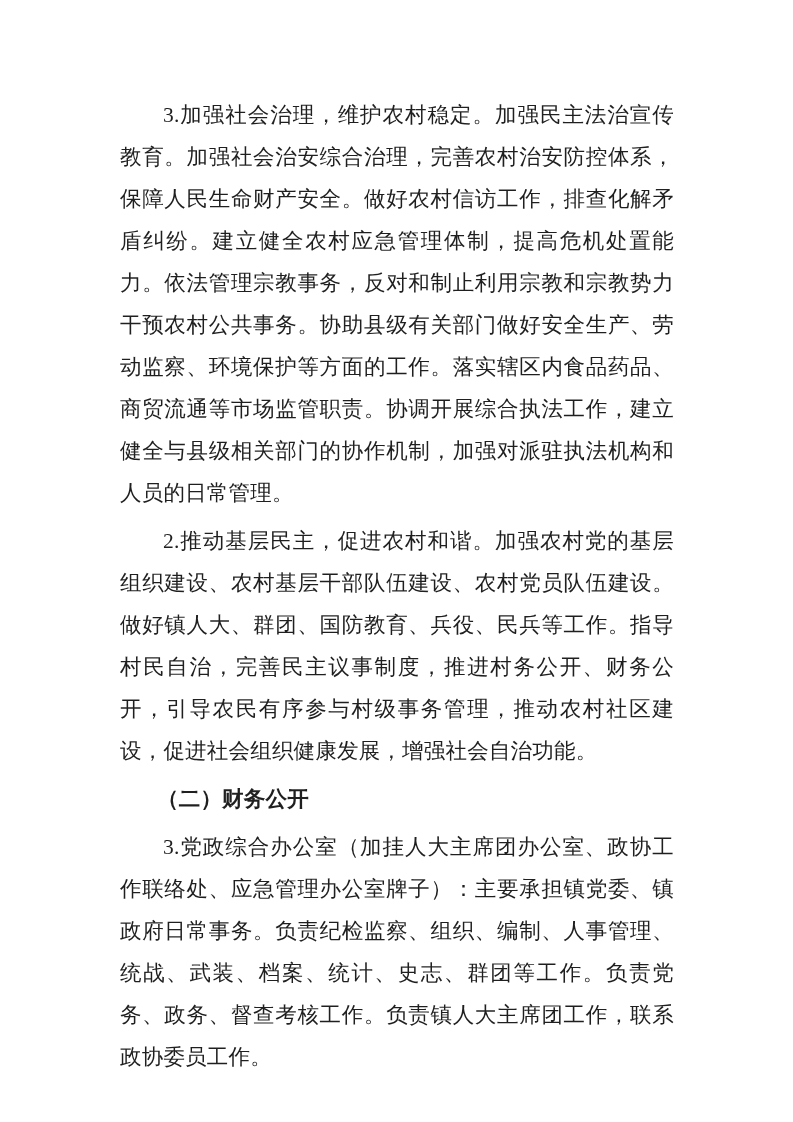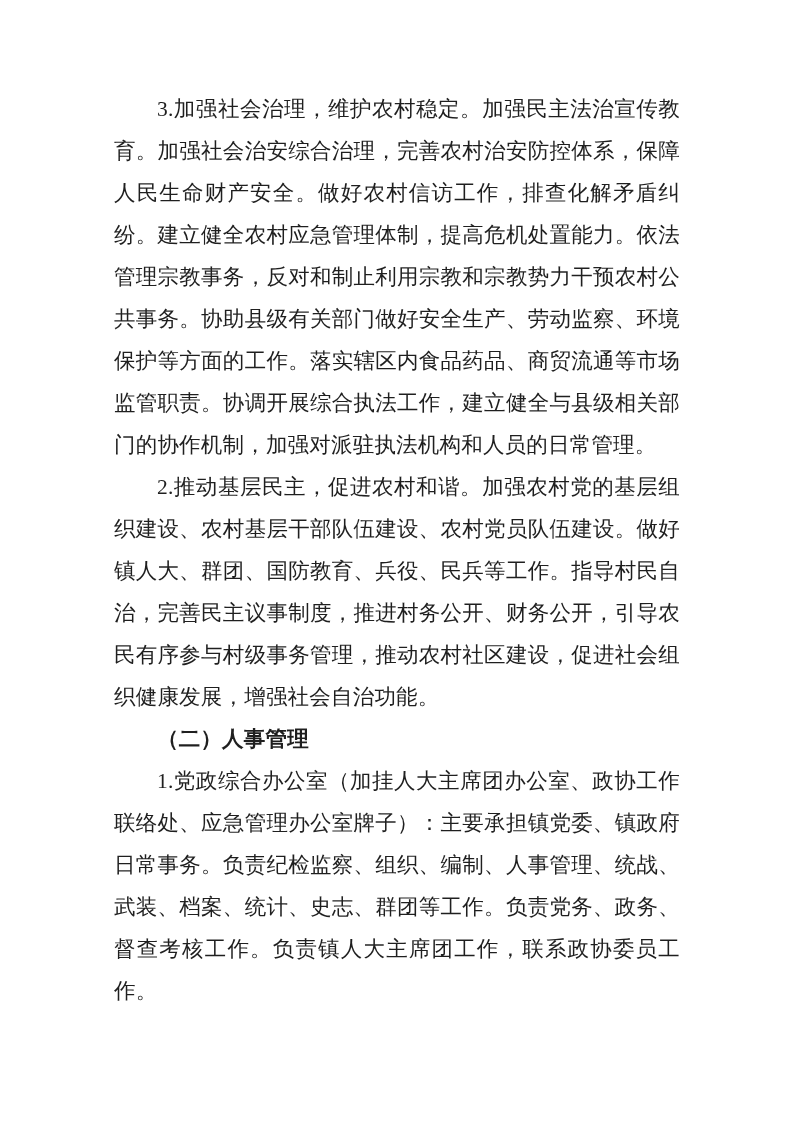--- a/index.html
+++ b/index.html
@@ -20,34 +20,34 @@
     top: 88px;
     width: 566px;
     color: #1f1f1f;
     font-family: "Liberation Serif", "DejaVu Serif", serif;
     font-size: 21.5px;
     line-height: 42px;
     text-align: justify;
     text-justify: inter-ideograph;
   }
   .para {
-    margin: 0;
+    margin: 6px;
     text-indent: 2em;
     letter-spacing: 0.2px;
   }
   .heading {
     margin: 0;
     text-indent: 2em;
     font-weight: bold;
     letter-spacing: 0.2px;
   }
 </style>
 </head>
 <body>
 
 <div class="page">
   <div class="textblock">
     <p class="para">3.加强社会治理，维护农村稳定。加强民主法治宣传教育。加强社会治安综合治理，完善农村治安防控体系，保障人民生命财产安全。做好农村信访工作，排查化解矛盾纠纷。建立健全农村应急管理体制，提高危机处置能力。依法管理宗教事务，反对和制止利用宗教和宗教势力干预农村公共事务。协助县级有关部门做好安全生产、劳动监察、环境保护等方面的工作。落实辖区内食品药品、商贸流通等市场监管职责。协调开展综合执法工作，建立健全与县级相关部门的协作机制，加强对派驻执法机构和人员的日常管理。</p>
     <p class="para">2.推动基层民主，促进农村和谐。加强农村党的基层组织建设、农村基层干部队伍建设、农村党员队伍建设。做好镇人大、群团、国防教育、兵役、民兵等工作。指导村民自治，完善民主议事制度，推进村务公开、财务公开，引导农民有序参与村级事务管理，推动农村社区建设，促进社会组织健康发展，增强社会自治功能。</p>
-    <p class="heading">（二）人事管理</p>
-    <p class="para">1.党政综合办公室（加挂人大主席团办公室、政协工作联络处、应急管理办公室牌子）：主要承担镇党委、镇政府日常事务。负责纪检监察、组织、编制、人事管理、统战、武装、档案、统计、史志、群团等工作。负责党务、政务、督查考核工作。负责镇人大主席团工作，联系政协委员工作。</p>
+    <p class="heading">（二）财务公开</p>
+    <p class="para">3.党政综合办公室（加挂人大主席团办公室、政协工作联络处、应急管理办公室牌子）：主要承担镇党委、镇政府日常事务。负责纪检监察、组织、编制、人事管理、统战、武装、档案、统计、史志、群团等工作。负责党务、政务、督查考核工作。负责镇人大主席团工作，联系政协委员工作。</p>
   </div>
 </div>
 
 </body></html>

